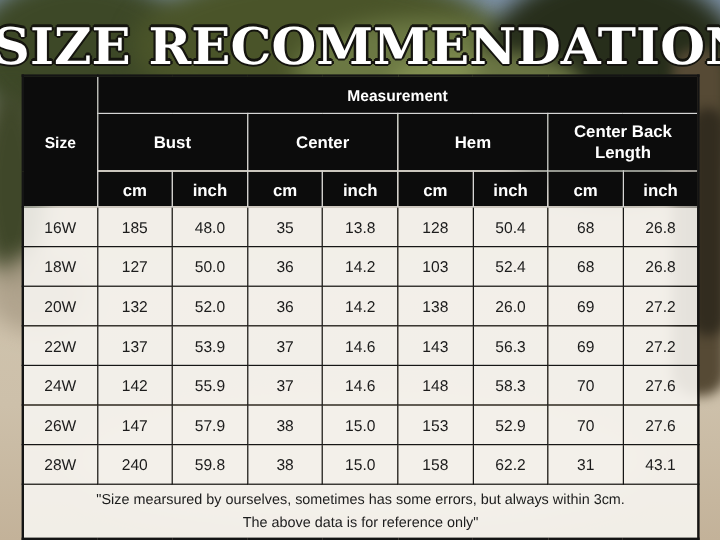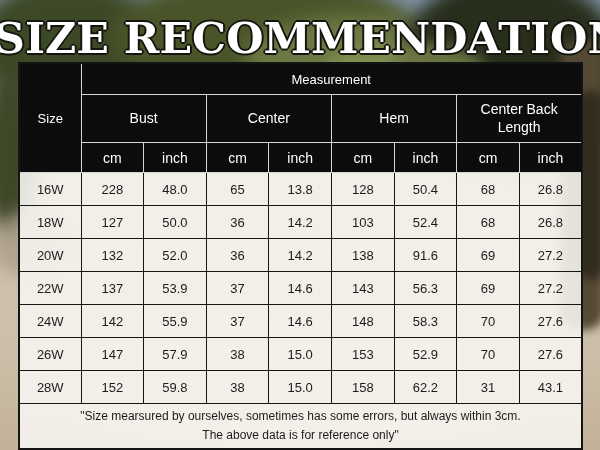--- a/index.html
+++ b/index.html
@@ -39,21 +39,21 @@
     position:absolute;left:18px;top:62px;z-index:2;
     width:565px;border-collapse:collapse;table-layout:fixed;
     border:2px solid #141414;
   }
   .size-table td{
     text-align:center;vertical-align:middle;
     overflow:hidden;
   }
   td.hcell{
     background:var(--header-bg,#0c0c0c);color:var(--header-text,#fff);
-    border:1px solid #d6d6d6;font-weight:normal;
+    border:1px solid #d6d6d6;font-weight:bold;
   }
   td.dcell{
     background:var(--cell-bg,rgba(246,244,239,0.9));color:var(--cell-text,#1c1c1c);
     border:1px solid #161616;font-size:13px;
   }
   tr.r-meas td{height:28px;font-size:13px;}
   tr.r-group td{height:45px;font-size:14px;line-height:1.25;}
   tr.r-units td{height:27px;font-size:14px;margin-top:32px;}
   tr.r-data td{height:30px;}
   td.size-head{font-size:14px;}
@@ -108,23 +108,23 @@
         <td class="hcell">cm</td>
         <td class="hcell">inch</td>
         <td class="hcell">cm</td>
         <td class="hcell">inch</td>
         <td class="hcell">cm</td>
         <td class="hcell">inch</td>
       </tr>
 
       <tr class="r-data">
         <td class="dcell">16W</td>
-        <td class="dcell">228</td>
+        <td class="dcell">185</td>
         <td class="dcell">48.0</td>
-        <td class="dcell">65</td>
+        <td class="dcell">35</td>
         <td class="dcell">13.8</td>
         <td class="dcell">128</td>
         <td class="dcell">50.4</td>
         <td class="dcell">68</td>
         <td class="dcell">26.8</td>
       </tr>
       <tr class="r-data">
         <td class="dcell">18W</td>
         <td class="dcell">127</td>
         <td class="dcell">50.0</td>
@@ -135,21 +135,21 @@
         <td class="dcell">68</td>
         <td class="dcell">26.8</td>
       </tr>
       <tr class="r-data">
         <td class="dcell">20W</td>
         <td class="dcell">132</td>
         <td class="dcell">52.0</td>
         <td class="dcell">36</td>
         <td class="dcell">14.2</td>
         <td class="dcell">138</td>
-        <td class="dcell">91.6</td>
+        <td class="dcell">26.0</td>
         <td class="dcell">69</td>
         <td class="dcell">27.2</td>
       </tr>
       <tr class="r-data">
         <td class="dcell">22W</td>
         <td class="dcell">137</td>
         <td class="dcell">53.9</td>
         <td class="dcell">37</td>
         <td class="dcell">14.6</td>
         <td class="dcell">143</td>
@@ -174,21 +174,21 @@
         <td class="dcell">57.9</td>
         <td class="dcell">38</td>
         <td class="dcell">15.0</td>
         <td class="dcell">153</td>
         <td class="dcell">52.9</td>
         <td class="dcell">70</td>
         <td class="dcell">27.6</td>
       </tr>
       <tr class="r-data">
         <td class="dcell">28W</td>
-        <td class="dcell">152</td>
+        <td class="dcell">240</td>
         <td class="dcell">59.8</td>
         <td class="dcell">38</td>
         <td class="dcell">15.0</td>
         <td class="dcell">158</td>
         <td class="dcell">62.2</td>
         <td class="dcell">31</td>
         <td class="dcell">43.1</td>
       </tr>
 
       <tr class="r-note">

